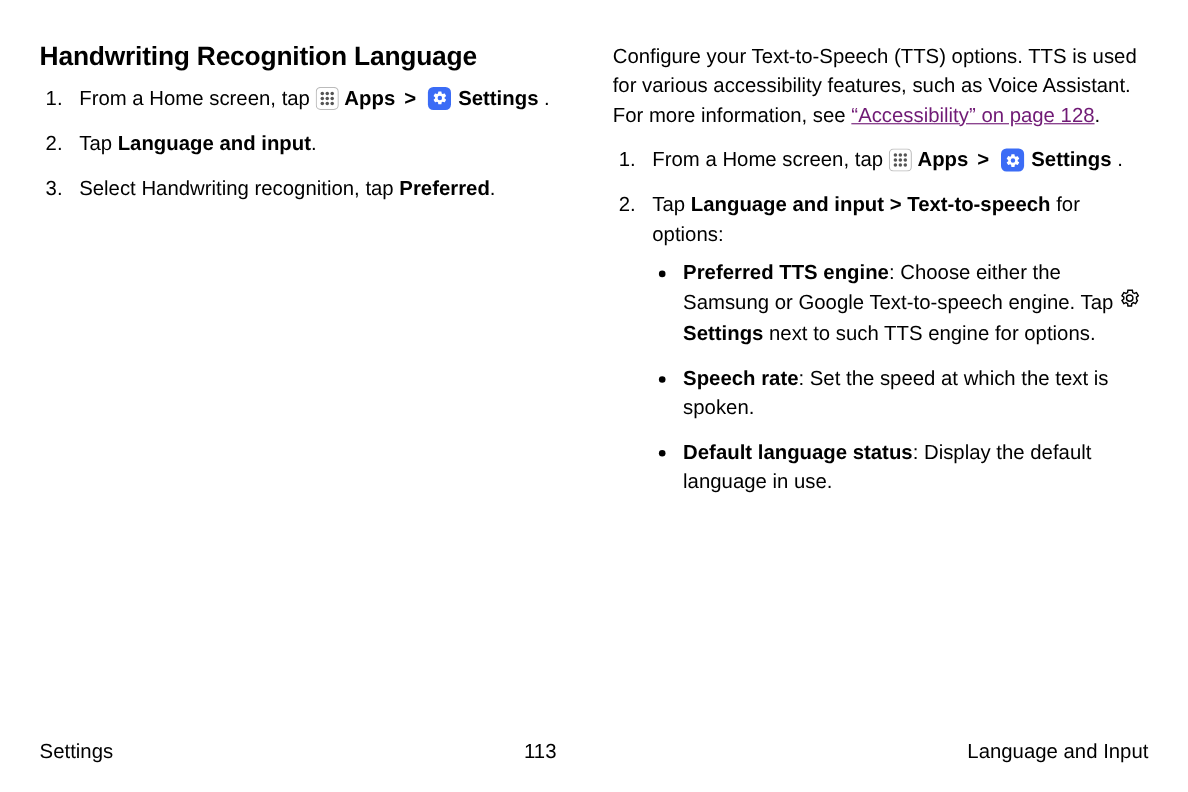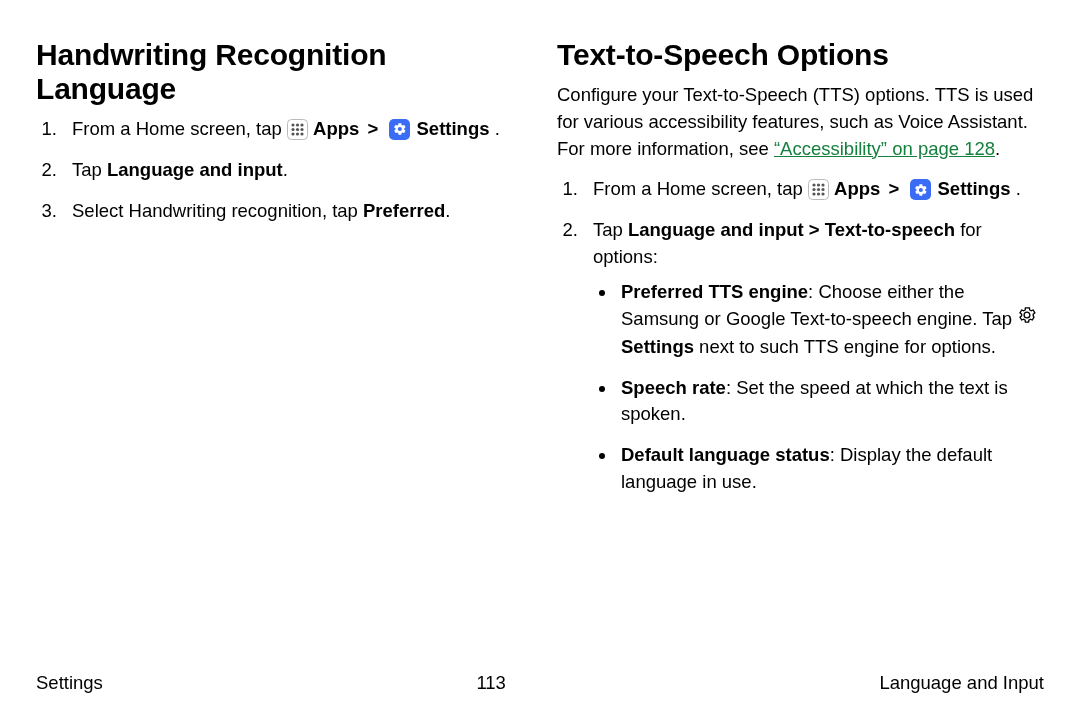--- a/index.html
+++ b/index.html
@@ -20,21 +20,21 @@
     position: relative;
   }
   .columns {
     display: flex;
     gap: 34px;
   }
   .col {
     width: 490px;
   }
   h1 {
-    font-size: 30px;
+    font-size: 24px;
     font-weight: 700;
     margin: 0 0 10px 0;
     letter-spacing: -0.2px;
   }
   p, li {
     font-size: 18.5px;
     line-height: 1.45;
   }
   p.intro {
     margin: 0 0 14px 0;
@@ -68,21 +68,21 @@
   .gear-blue {
     width: 21px; height: 21px; border-radius: 5px; background: #3b6cf6;
     display: inline-flex; align-items: center; justify-content: center;
     vertical-align: middle; margin: 0 1px 0 3px; position: relative; top:-1px;
   }
   .gear-blue svg { display:block; }
   .gear-outline { display:inline-block; vertical-align: middle; position:relative; top:-1px; margin-right:2px; }
   .chev { font-weight:700; margin: 0 3px; }
   .link {
     text-decoration: underline;
-    color: #15803d;
+    color: #701a75;
   }
   .footer {
     position: absolute;
     bottom: 26px;
     left: 36px;
     right: 36px;
     display: flex;
     justify-content: space-between;
     font-size: 18.5px;
   }
@@ -126,21 +126,20 @@
         <li>
           <span>Tap </span><span class="b">Language and input</span><span>.</span>
         </li>
         <li>
           <span>Select Handwriting recognition, tap </span><span class="b">Preferred</span><span>.</span>
         </li>
       </ol>
     </div>
 
     <div class="col">
-      <h1>Text-to-Speech Options</h1>
       <p class="intro">
         <span>Configure your Text-to-Speech (TTS) options. TTS is used for various accessibility features, such as Voice Assistant. For more information, see </span><span class="link nowrap">“Accessibility” on page 128</span><span>.</span>
       </p>
       <ol>
         <li>
           <span>From a Home screen, tap </span>
           <span class="icon apps-icon">
             <svg width="21" height="21" viewBox="0 0 21 21">
               <rect x="0.5" y="0.5" width="20" height="20" rx="4" ry="4" fill="#fff" stroke="#bbb"></rect>
               <g fill="#555">

